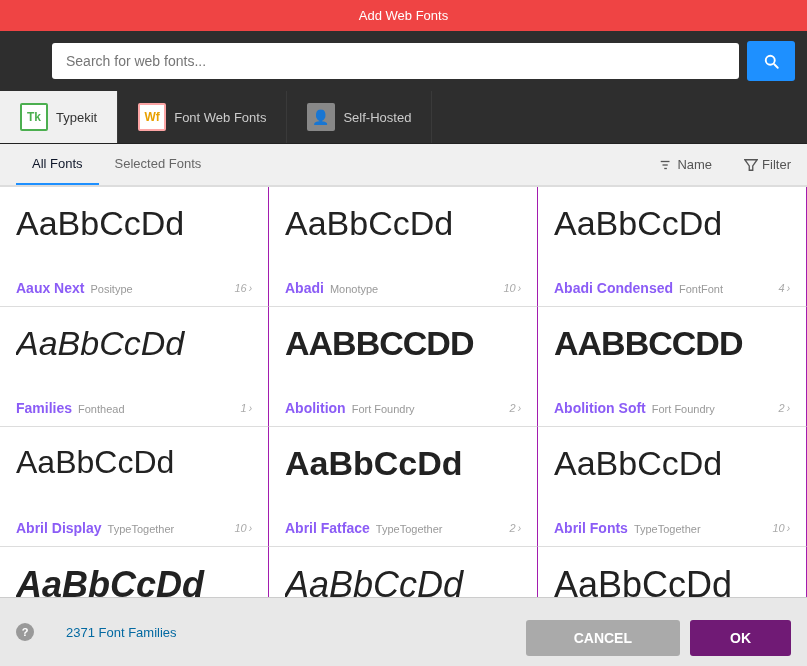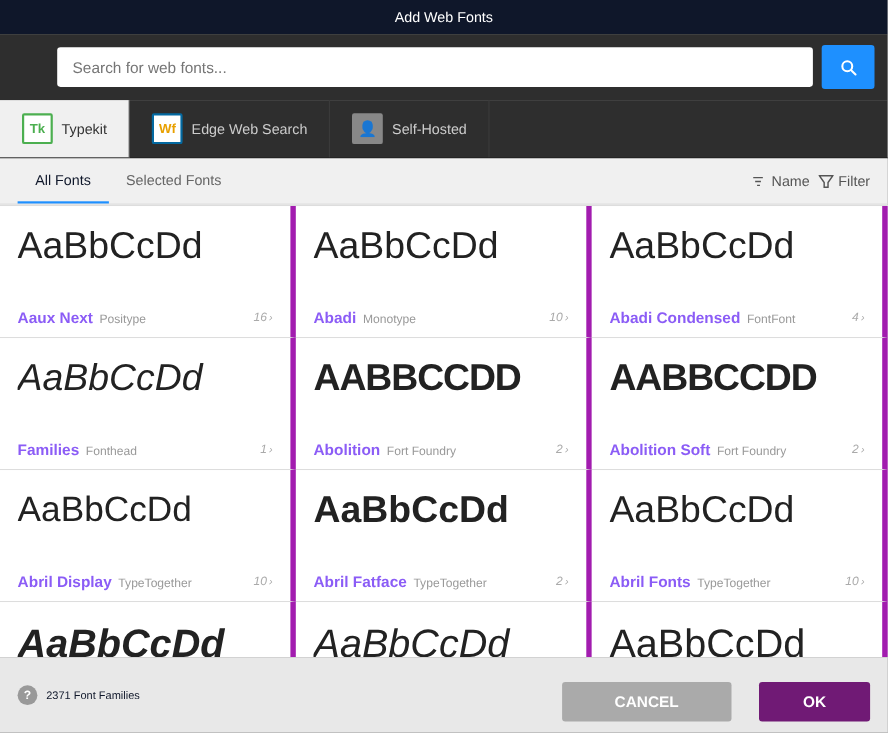--- a/index.html
+++ b/index.html
@@ -15,21 +15,21 @@
       justify-content: center;
     }
     .dialog {
       width: 807px;
       height: 666px;
       background: #f0f0f0;
       display: flex;
       flex-direction: column;
     }
     .title-bar {
-      background: #0f172a;
+      background: #ef4444;
       color: #fff;
       text-align: center;
       padding: 8px;
       font-size: 13px;
       font-weight: normal;
       flex-shrink: 0;
     }
     .search-bar {
       background: #2e2e2e;
       padding: 10px 12px;
@@ -95,21 +95,21 @@
       justify-content: center;
       font-size: 12px;
       font-weight: bold;
       color: #4caf50;
       border-radius: 2px;
     }
     .provider-icon-wf {
       width: 28px;
       height: 28px;
       background: #fff;
-      border: 2px solid #0369a1;
+      border: 2px solid #fca5a5;
       display: flex;
       align-items: center;
       justify-content: center;
       font-size: 12px;
       font-weight: bold;
       color: #e8a000;
       border-radius: 2px;
     }
     .provider-icon-sh {
       width: 28px;
@@ -142,21 +142,21 @@
       cursor: pointer;
       border-bottom: 2px solid transparent;
     }
     .font-tab.active {
       color: #0f172a;
       border-bottom: 2px solid #1e90ff;
     }
     .font-tab-controls {
       display: flex;
       align-items: center;
-      gap: 8px;
+      gap: 32px;
     }
     .sort-btn, .filter-btn {
       display: flex;
       align-items: center;
       gap: 4px;
       font-size: 13px;
       color: #555;
       cursor: pointer;
       background: none;
       border: none;
@@ -173,21 +173,21 @@
       display: flex;
     }
     .font-grid {
       flex: 1;
       display: grid;
       grid-template-columns: repeat(3, 1fr);
       gap: 0;
       border-top: 1px solid #ddd;
     }
     .font-card {
-      border-right: 5px solid #a21caf;
+      border-right: 1px solid #a21caf;
       border-bottom: 1px solid #ddd;
       padding: 16px 16px 10px 16px;
       background: #fff;
       display: flex;
       flex-direction: column;
       min-height: 120px;
       cursor: pointer;
     }
     .font-preview {
       font-size: 34px;
@@ -259,26 +259,27 @@
       background: #999;
       color: #fff;
       display: flex;
       align-items: center;
       justify-content: center;
       font-size: 11px;
       font-weight: bold;
       cursor: pointer;
     }
     .font-count-label {
-      font-size: 10px;
-      color: #0f172a;
+      font-size: 13px;
+      color: #0369a1;
+      margin-left: 24px;
     }
     .footer-buttons {
       display: flex;
-      gap: 25px;
+      gap: 10px;
       margin-top: 12px;
     }
     .btn-cancel {
       padding: 10px 48px;
       background: #aaa;
       color: #fff;
       border: none;
       border-radius: 3px;
       font-size: 14px;
       font-weight: bold;
@@ -317,21 +318,21 @@
     </button>
   </div>
 
   <div class="provider-tabs">
     <div class="provider-tab active">
       <div class="provider-icon-tk">Tk</div>
       <span>Typekit</span>
     </div>
     <div class="provider-tab">
       <div class="provider-icon-wf">Wf</div>
-      <span>Edge Web Search</span>
+      <span>Font Web Fonts</span>
     </div>
     <div class="provider-tab">
       <div class="provider-icon-sh">👤</div>
       <span>Self-Hosted</span>
     </div>
   </div>
 
   <div class="font-tabs">
     <div class="font-tab-links">
       <div class="font-tab active">

